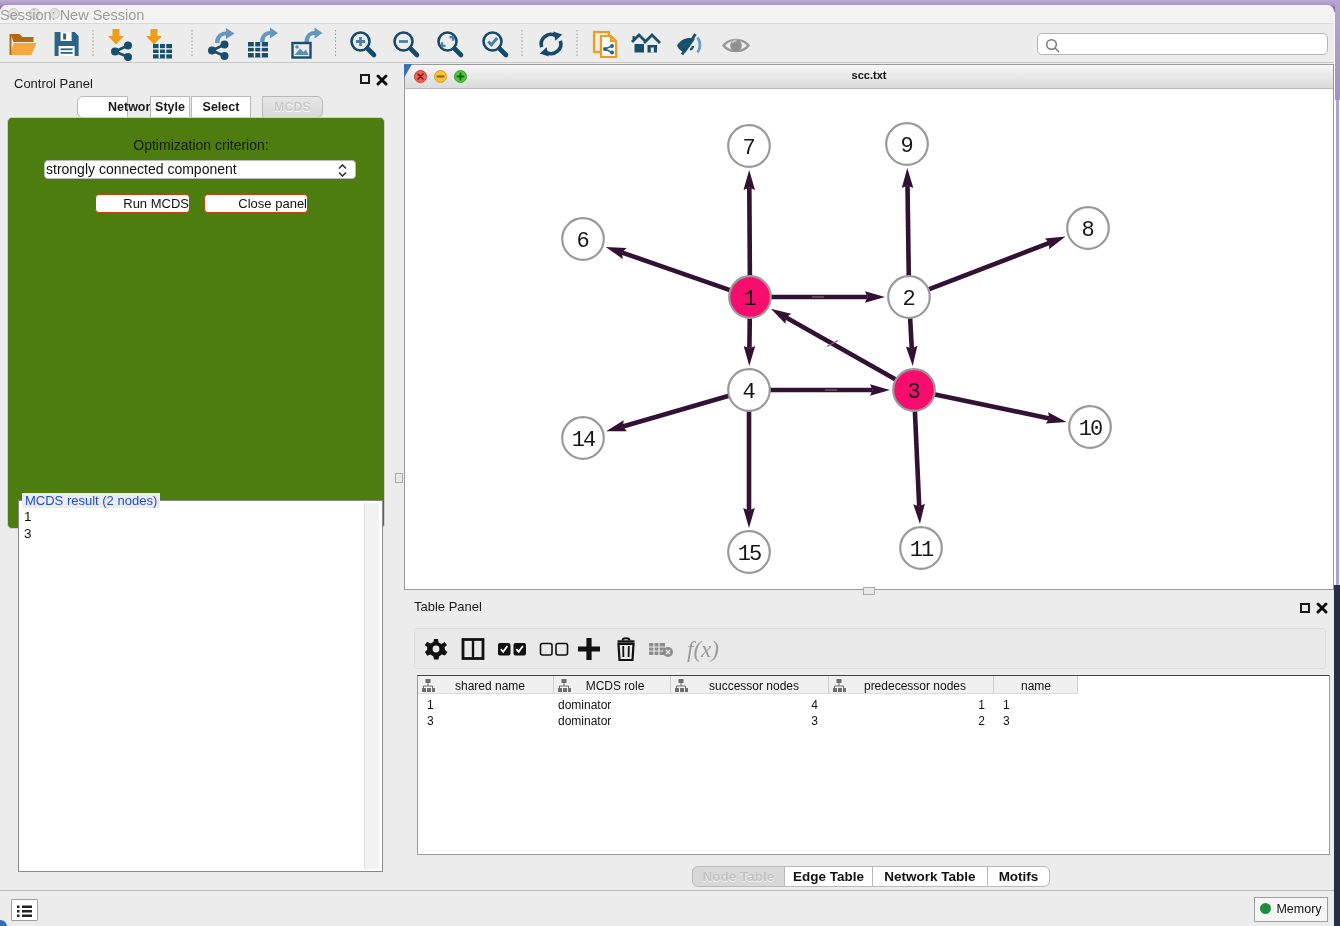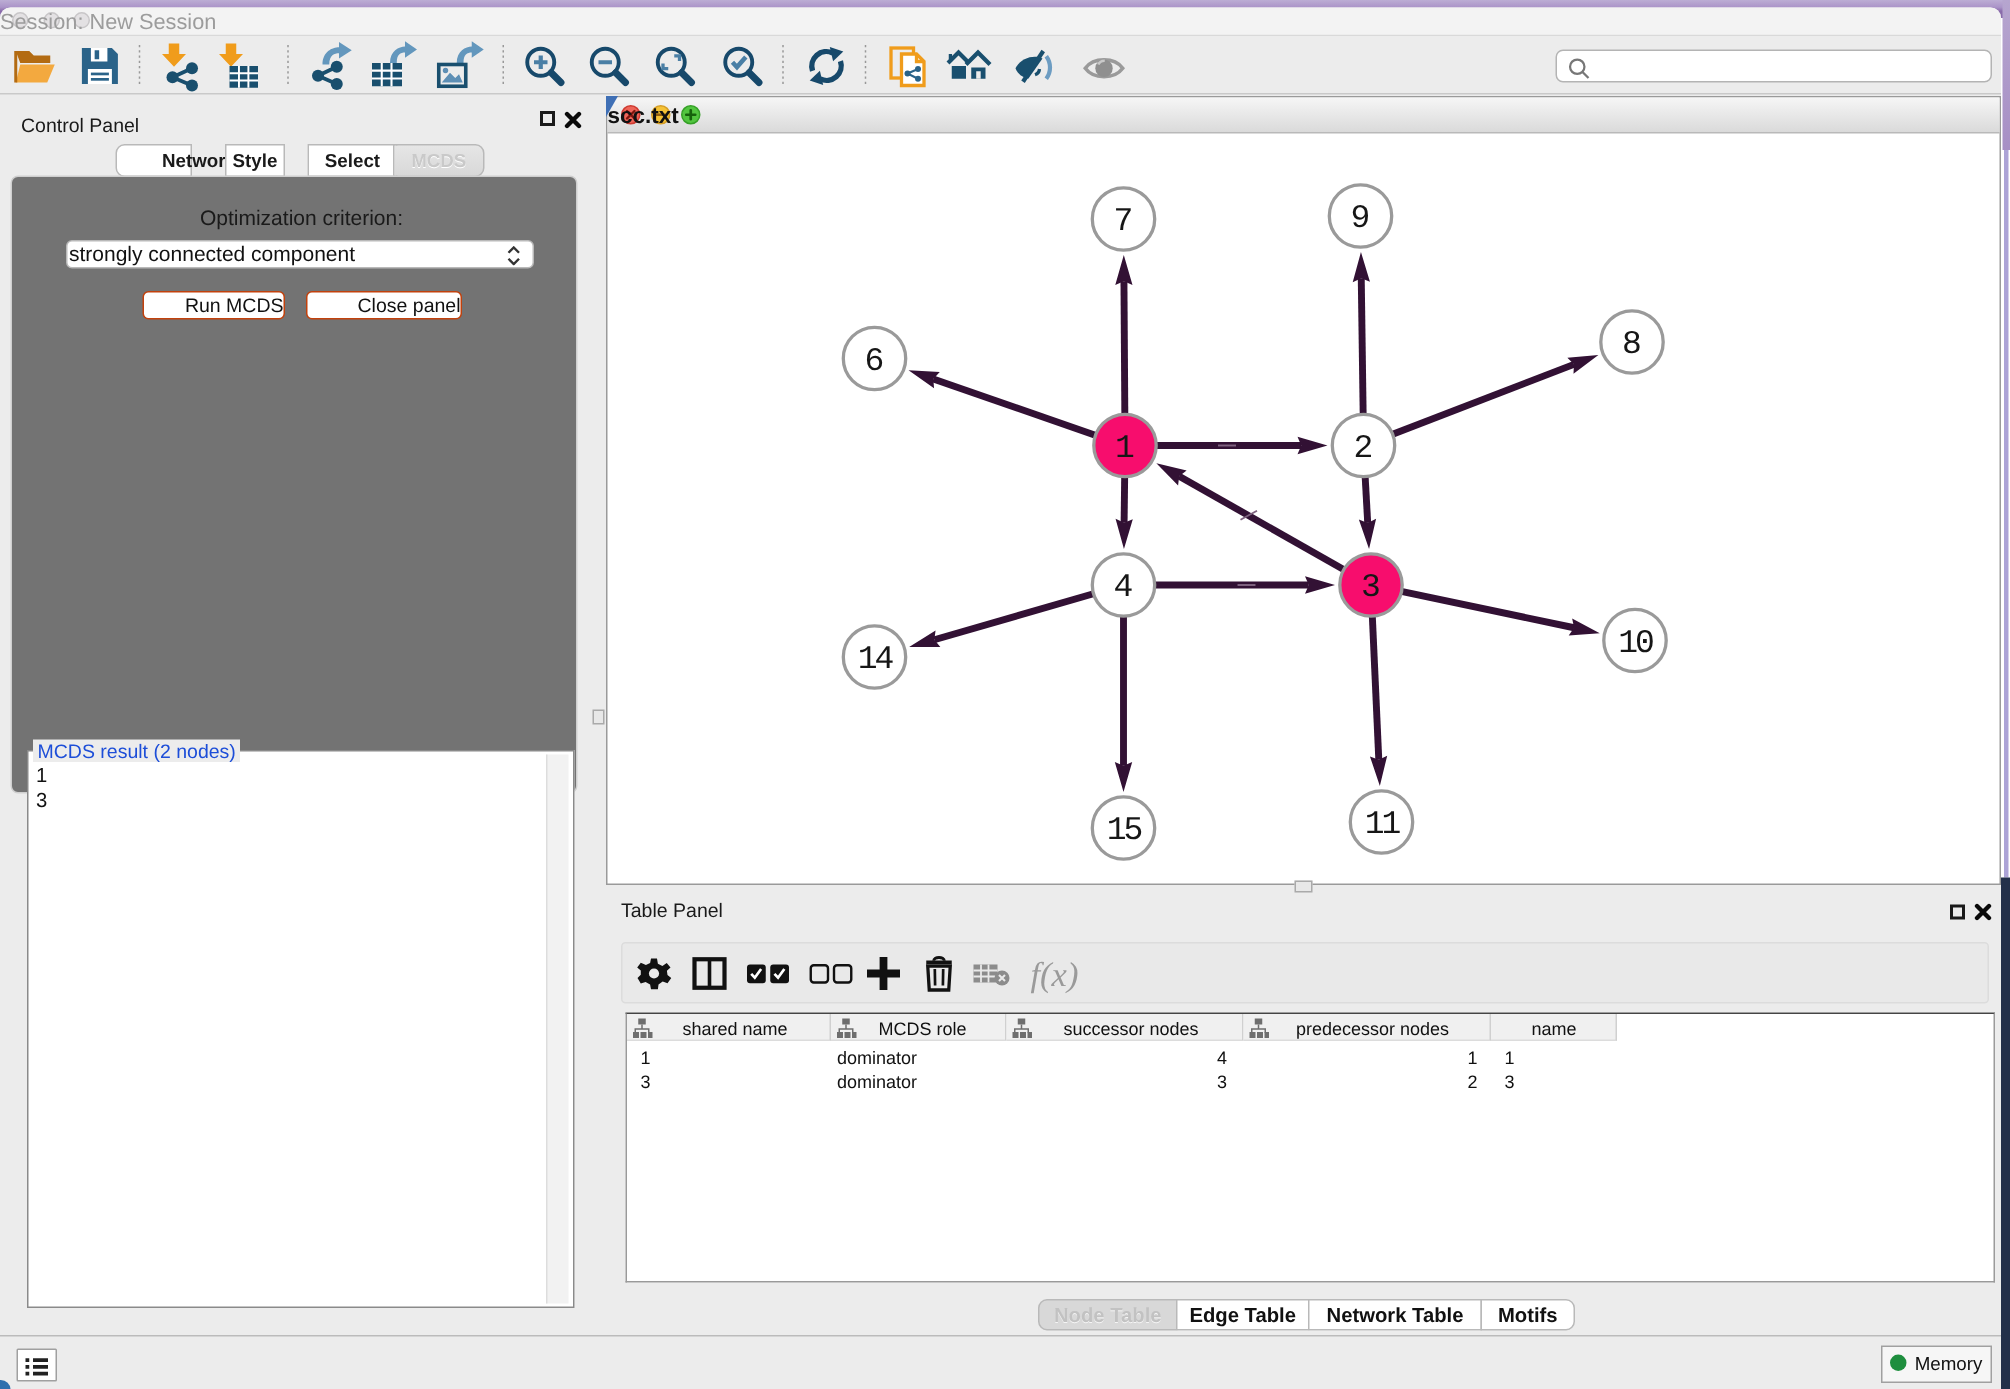--- a/index.html
+++ b/index.html
@@ -18,36 +18,36 @@
 .tlight { width:11px; height:11px; border-radius:50%; top:2.5px; background:#e3e1e3; border:1px solid #c8c6c8; }
 #title { width:100%; top:2px; text-align:left; font-size:14.5px; color:#9c9c9c; }
 #toolbar { left:0; top:20px; width:1334px; height:38px; background:#ececec; border-bottom:1px solid #c9c9c9; }
 #searchbox { left:1037px; top:8px; width:291px; height:22px; background:#fff; border:1px solid #b4b4b4; border-radius:5px; }
 
 #cpanel { left:0; top:59px; width:392px; height:826px; background:#ececec; }
 #cpHead { left:14px; top:12px; font-size:13px; color:#1a1a1a; }
 .winbtn { top:10px; width:10px; height:10px; border:2px solid #1a1a1a; }
 #cpTabs { left:76px; top:32px; height:22px; }
 .tab { position:absolute; top:0; height:22px; border:1px solid #b9b9b9; background:#fff; font-size:12.5px; font-weight:700; color:#1a1a1a; text-align:center; line-height:20px; }
-#cpBody { left:7px; top:53px; width:378px; height:412px; background:#737373; border:1px solid #cfcfcf; border-radius:5px; }
+#cpBody { left:7px; top:53px; width:378px; height:412px; background:#4d7c0f; border:1px solid #cfcfcf; border-radius:5px; }
 #optLabel { left:4px; top:19px; width:378px; text-align:center; font-size:14px; color:#1a1a1a; }
 #optSelect { left:36px; top:42px; width:312px; height:19px; background:#fff; border:1px solid #b9b9b9; border-radius:4px; font-size:14px; color:#111; line-height:17px; padding-left:1px; }
 .btn { position:absolute; height:19px; background:#fff; border:1px solid #c2410c; border-radius:4px; font-size:13px; color:#111; text-align:right; line-height:17px; }
 #grpBox { left:18px; top:436px; width:365px; height:372px; border:1px solid #8a8a8a; background:#fff; }
 #grpLabel { left:22px; top:429px; background:#ececec; font-size:13px; color:#1d4ed8; padding:0 3px; }
 #grpScroll { right:3px; top:2px; width:15px; height:366px; background:#f2f2f2; border-left:1px solid #ddd; }
 #grpText { left:5px; top:8px; font-size:13.5px; color:#111; line-height:16.5px; }
 
 #vsplit { left:392px; top:59px; width:12px; height:826px; background:#ececec; }
 #vgrip { left:395px; top:468px; width:8px; height:10px; background:#e8e8e8; border:1px solid #aaa; }
 
 #netwin { left:404px; top:59px; width:930px; height:526px; background:#fff; border:1px solid #9a9a9a; }
 #nettitle { left:0; top:0; width:928px; height:24px; background:linear-gradient(#f6f6f6,#dadada); border-bottom:1px solid #b9b9b9; }
 .mac { position:absolute; top:5px; width:13px; height:13px; border-radius:50%; }
-#netname { width:100%; top:4px; text-align:left; font-size:15px; font-weight:700; color:#111; }
+#netname { width:100%; top:4px; text-align:center; font-size:11px; font-weight:700; color:#111; }
 #hgrip { left:863px; top:582px; width:12px; height:8px; background:#e8e8e8; border:1px solid #aaa; }
 
 #tpanel { left:404px; top:592px; width:930px; height:294px; background:#ececec; }
 #tpHead { left:10px; top:2px; font-size:13px; color:#1a1a1a; }
 #tbar { left:10px; top:31px; width:912px; height:41px; background:#e9e9e9; border:1px solid #dcdcdc; border-radius:3px; }
 #ttable { left:13px; top:78px; width:913px; height:180px; background:#fff; border:1px solid #9a9a9a; border-top:1px solid #444; }
 .th { position:absolute; top:0; height:18px; background:#f0f0f0; border-bottom:1px solid #dcdcdc; border-right:1px solid #d0d0d0; font-size:12px; color:#111; text-align:center; line-height:18px; }
 .td { position:absolute; font-size:12px; color:#111; height:16px; line-height:16px; }
 #ttabs { left:288px; top:269px; height:21px; }
 .btab { position:absolute; top:0; height:21px; background:#fff; border:1px solid #b9b9b9; font-size:13.5px; font-weight:700; color:#111; text-align:center; line-height:19px; }
@@ -213,21 +213,21 @@
   </div>
   <div class="abs" id="cpanel">
     <div class="abs" id="cpHead">Control Panel</div>
     <div class="abs winbtn" style="left:360px;"></div>
     <svg class="abs" style="left:376px; top:10px;" width="12" height="12" viewBox="0 0 12 12">
         <path d="M2 2 L10 10 M10 2 L2 10" stroke="#0a0a0a" stroke-width="2.9" stroke-linecap="round"></path>
       </svg>
     <div class="abs" id="cpTabs">
       <div class="tab" style="left:1px; width:51px; border-radius:6px 0 0 6px;padding-left:30px;">Network</div>
       <div class="tab" style="left:74px; width:40px;">Style</div>
-      <div class="tab" style="left:129px; width:60px;">Select</div>
+      <div class="tab" style="left:115px; width:60px;">Select</div>
       <div class="tab" style="left:186px; width:61px; background:linear-gradient(#e6e6e6,#d8d8d8); color:#c9c9c9; text-shadow:0 1px 0 #fff; border-radius:0 6px 6px 0;">MCDS</div>
     </div>
     <div class="abs" id="cpBody">
       <div class="abs" id="optLabel">Optimization criterion:</div>
       <div class="abs" id="optSelect">strongly connected component
         <svg class="abs" style="right:8px; top:3px;" width="9" height="13" viewBox="0 0 9 13">
             <path d="M1 4.5 L4.5 1 L8 4.5 M1 8.5 L4.5 12 L8 8.5" fill="none" stroke="#333" stroke-width="1.6"></path>
           </svg>
       </div>
       <div class="btn" style="left:87px; top:76px; width:95px;">Run MCDS</div>

